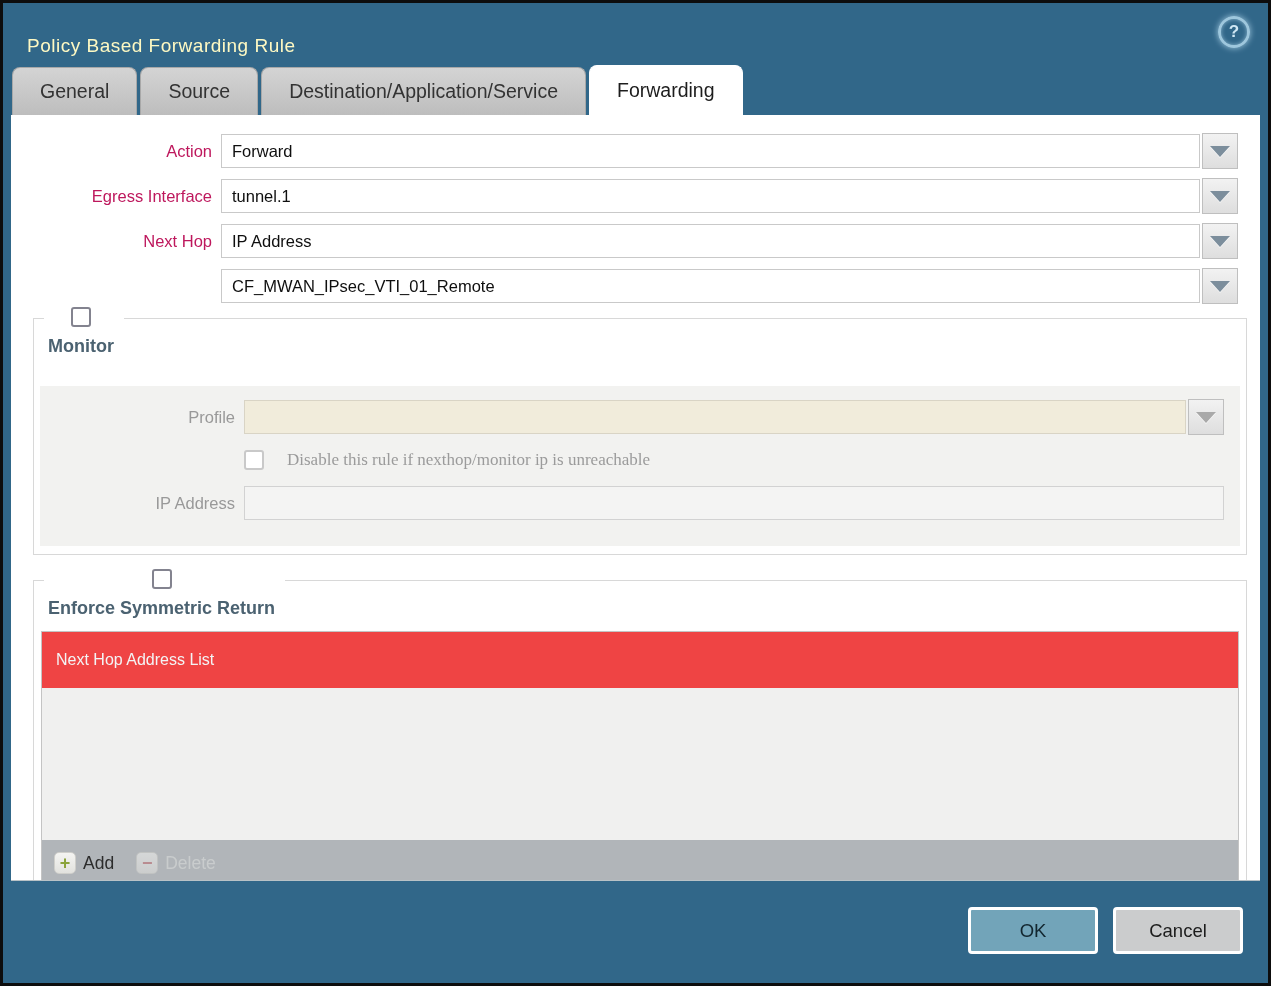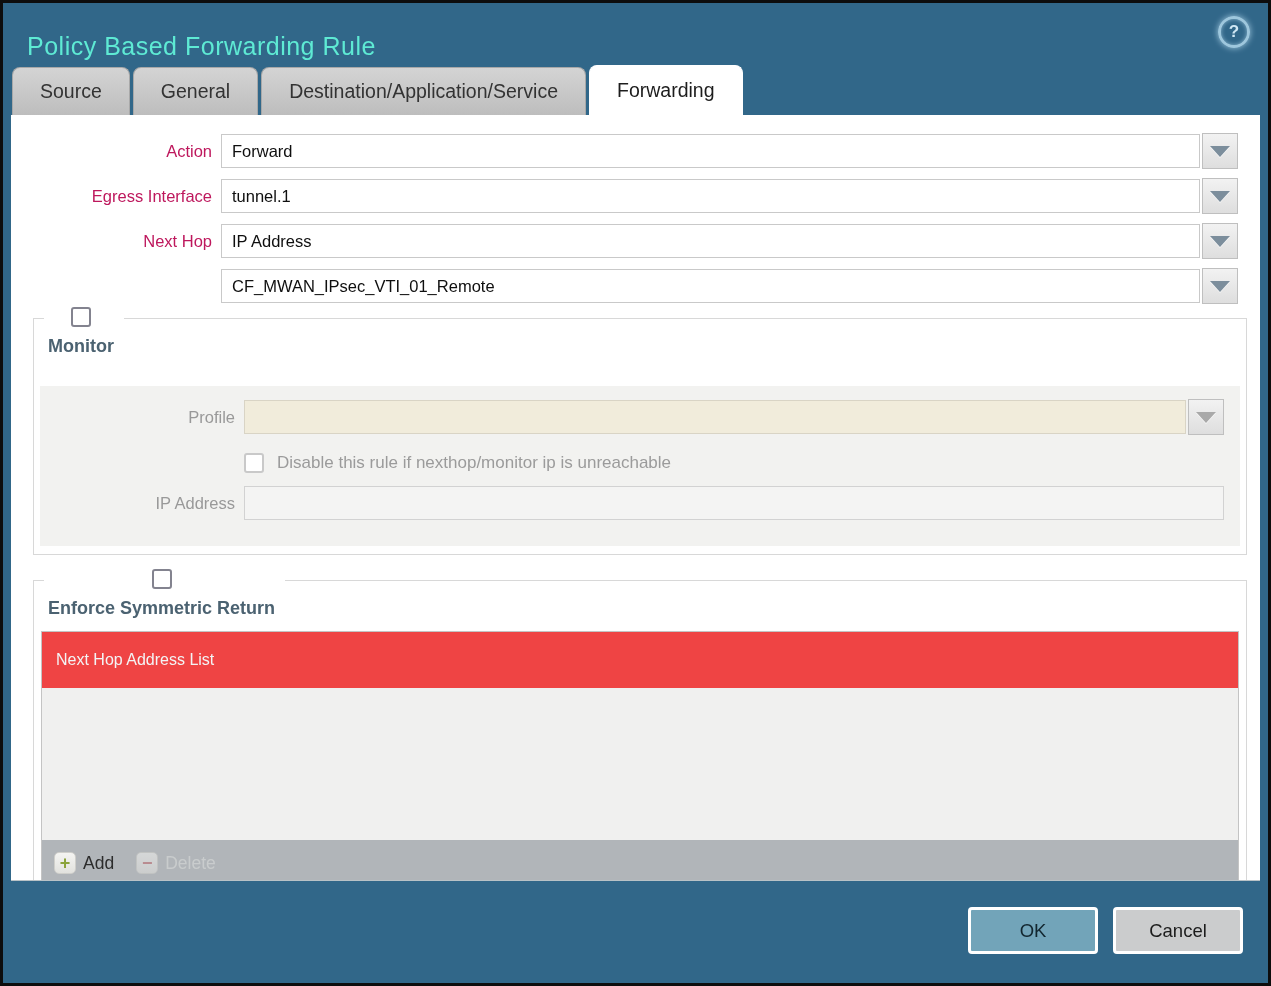--- a/index.html
+++ b/index.html
@@ -14,21 +14,21 @@
     background:#316789;
     box-sizing:border-box;
     overflow:hidden;
   }
   
   .titlebar{
     height:62px;display:flex;align-items:center;
     padding-left:24px;position:relative;
   }
   .titlebar .title{
-    color:#5eead4;font-size:25px;font-weight:300;letter-spacing:.5px;margin-top:24px;
+    color:#fef9c3;font-size:19px;font-weight:300;letter-spacing:.5px;margin-top:24px;
   }
   .help-icon{
     position:absolute;right:18px;top:13px;
     width:26px;height:26px;border-radius:50%;
     border:3px solid #9ec7dd;
     color:#cfe7f4;font-size:17px;font-weight:bold;
     display:flex;align-items:center;justify-content:center;
     box-shadow:0 0 6px rgba(190,225,245,.8), inset 0 0 4px rgba(190,225,245,.6);
     cursor:pointer;
   }
@@ -104,22 +104,22 @@
     font-size:18px;font-weight:bold;color:#4b6271;
   }
   .panel{
     background:#f2f2f0;padding:13px 0 16px 0;margin-top:29px;
   }
   .panel .form-row{margin-right:16px;}
   .panel .form-label{width:204px;color:#999;}
   .field.beige{background:#f1ecdb;border-color:#d9d4c5;}
   .field.disabled{background:#f4f4f3;border-color:#d2d2d2;}
   .inline-check-row{
-    display:flex;align-items:flex-end;gap:13px;
-    margin:12px 16px 12px 204px;height:26px;
+    display:flex;align-items:center;gap:23px;
+    margin:12px 16px 12px 204px;height:26px;font-family:Liberation Serif, serif;
   }
   .inline-check-row .check-label{font-size:17px;color:#9b9b9b;}
   
   .nh-table{margin:2px 1px 0 1px;border:1px solid #c4c4c4;}
   .nh-header{
     height:56px;background:#ef4444;display:flex;align-items:center;
     padding-left:14px;color:#f3f4f5;font-size:16px;
   }
   .nh-body{height:152px;background:#f0f0ef;}
   .nh-footer{
@@ -159,22 +159,22 @@
 <body>
 
 <div class="window">
 
   <div class="titlebar">
     <span class="title">Policy Based Forwarding Rule</span>
     <span class="help-icon">?</span>
   </div>
 
   <div class="tabbar">
+    <div class="tab">General</div>
     <div class="tab">Source</div>
-    <div class="tab">General</div>
     <div class="tab">Destination/Application/Service</div>
     <div class="tab active">Forwarding</div>
   </div>
 
   <div class="content">
 
     <div class="form-row">
       <div class="form-label">Action</div>
       <div class="field">Forward</div>
       <div class="dd-btn">

